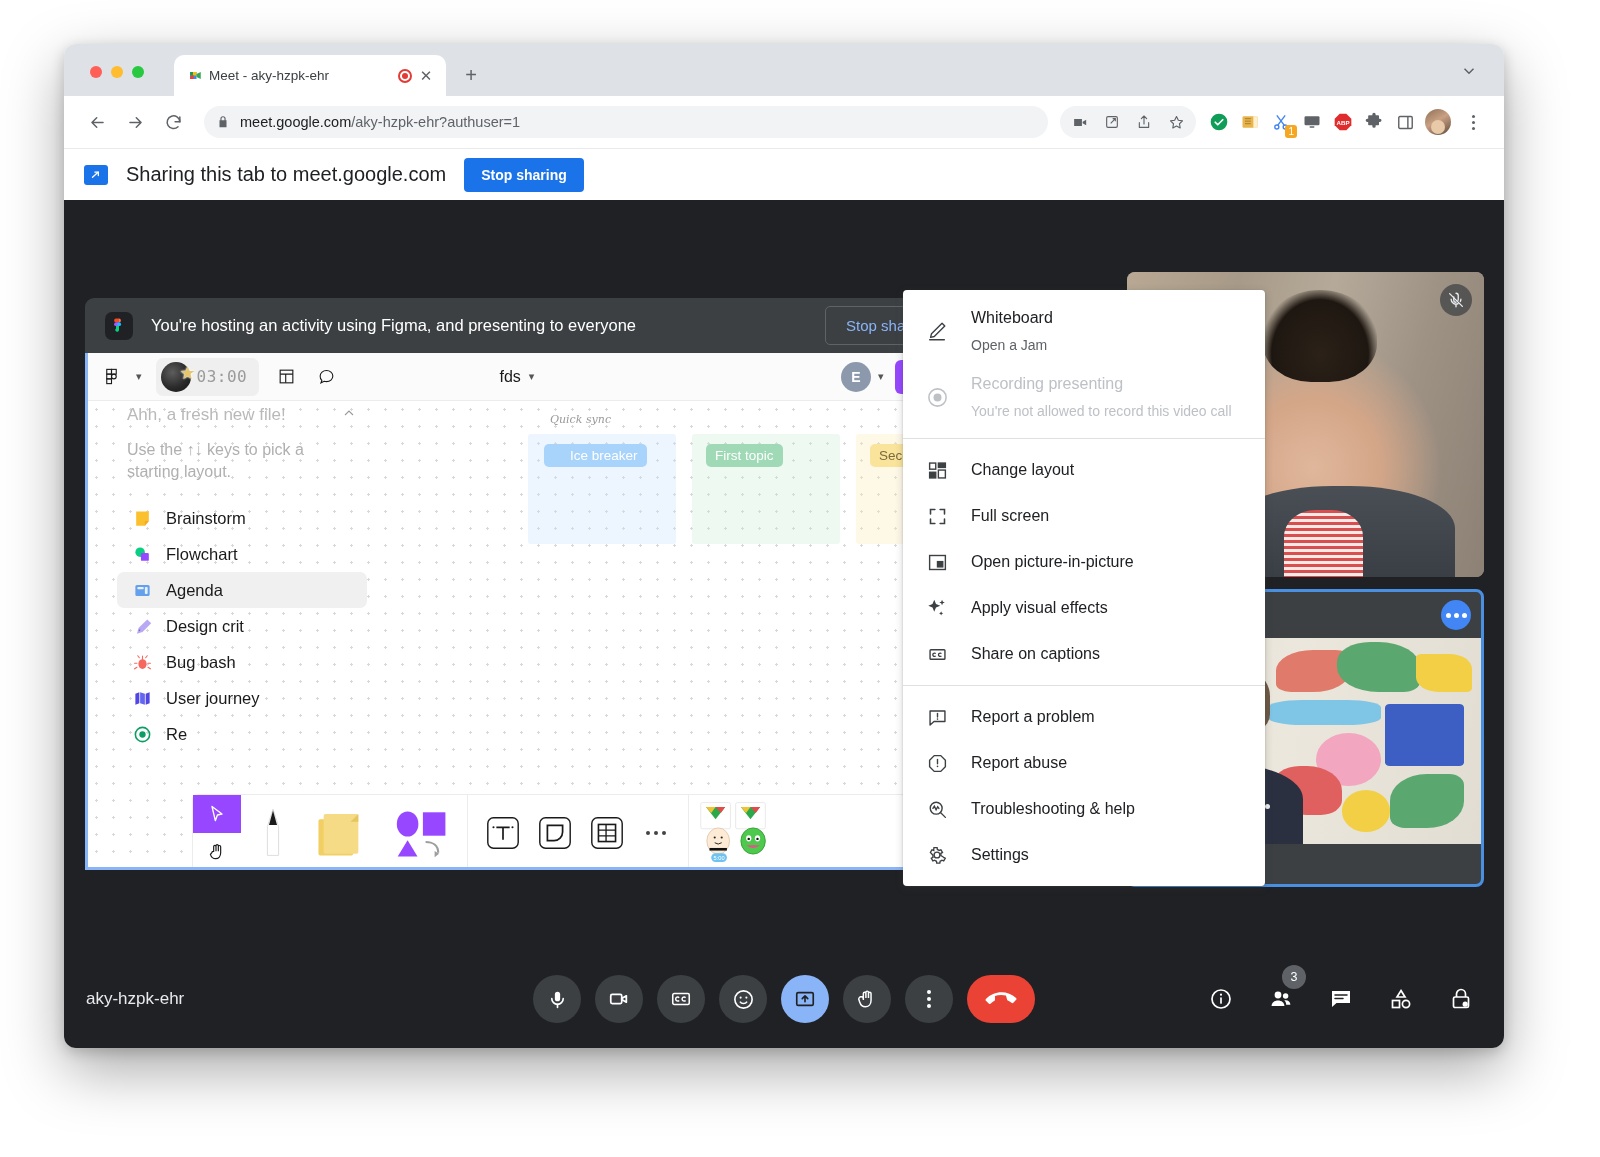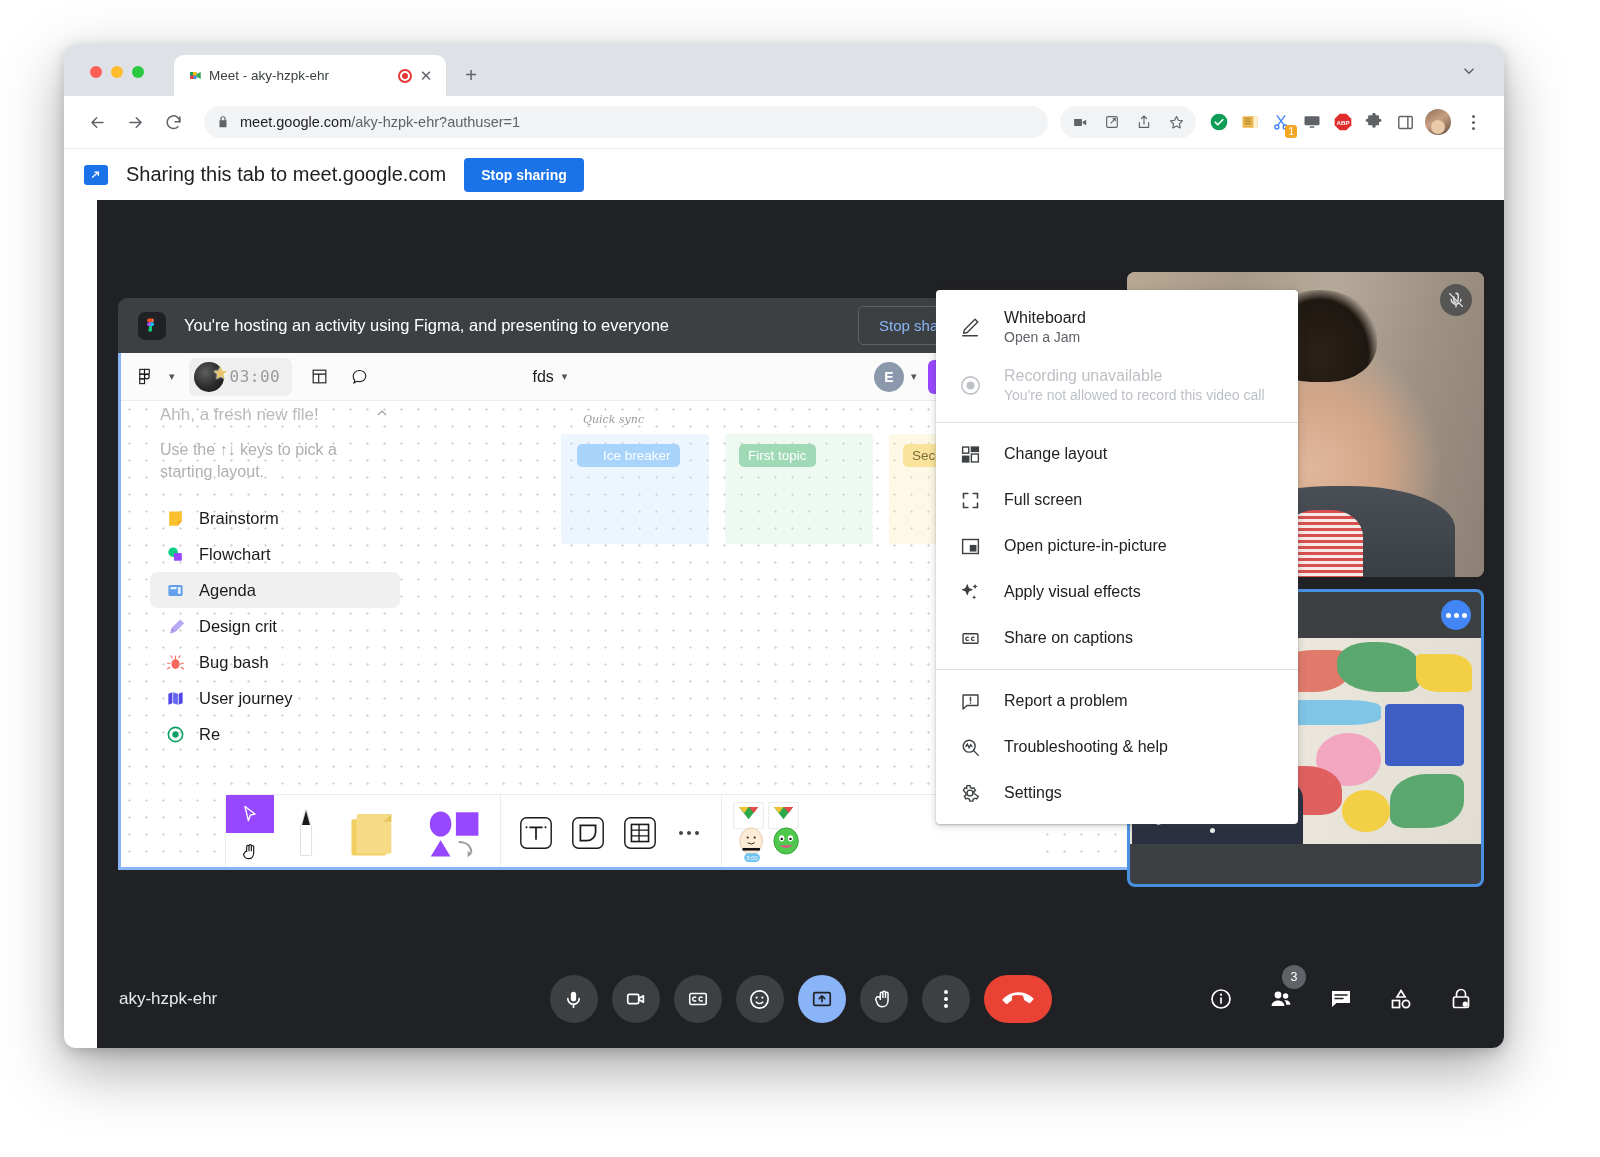--- a/index.html
+++ b/index.html
@@ -151,21 +151,20 @@
     padding: 9px 17px;
     font-family: "Liberation Sans", sans-serif;
   }
 
   
   #meet-app {
     position: relative;
     height: calc(1004px - 52px - 52px - 52px);
     background: #202124;
     overflow: hidden;
-    margin-left: 33px;
   }
 
   
   #figma-panel {
     position: absolute;
     left: 21px; top: 98px;
     width: 1019px; height: 572px;
   }
   #figma-banner {
     height: 55px;
@@ -504,21 +503,21 @@
   .dd-item {
     display: flex; align-items: center;
     gap: 22px;
     padding: 11px 22px;
   }
   .dd-icon {
     width: 24px; height: 24px; flex: 0 0 auto;
     display: flex; align-items: center; justify-content: center;
     color: #3c4043;
   }
-  .dd-text { display: flex; flex-direction: column; gap: 2px; min-width: 0; }
+  .dd-text { display: flex; flex-direction: column; gap: 10px; min-width: 0; }
   .dd-label { font-size: 16px; color: #202124; white-space: nowrap; }
   .dd-sub { font-size: 14px; color: #5f6368; white-space: nowrap; }
   .dd-item.disabled .dd-label { color: #bdc1c6; }
   .dd-item.disabled .dd-sub { color: #bdc1c6; }
   .dd-item.disabled .dd-icon { color: #bdc1c6; }
   .dd-divider { height: 1px; background: #e0e0e0; margin: 8px 0; }
 </style>
 </head>
 <body>
 
@@ -1103,21 +1102,21 @@
       </div>
 
       <div class="dd-item disabled">
         <span class="dd-icon">
           <svg viewBox="0 0 24 24" width="23" height="23" fill="none" stroke="currentColor" stroke-width="1.6">
               <circle cx="12" cy="12" r="9"></circle>
               <circle cx="12" cy="12" r="4.2" fill="currentColor" stroke="none"></circle>
             </svg>
         </span>
         <span class="dd-text">
-          <span class="dd-label">Recording unavailable</span>
+          <span class="dd-label">Recording presenting</span>
           <span class="dd-sub">You're not allowed to record this video call</span>
         </span>
       </div>
 
       <div class="dd-divider"></div>
 
       <div class="dd-item">
         <span class="dd-icon">
           <svg viewBox="0 0 24 24" width="21" height="21" fill="none" stroke="currentColor" stroke-width="1.6">
               <rect x="3" y="3.5" width="7" height="7"></rect>
@@ -1187,20 +1186,32 @@
               <path d="M3.5 4.5h17v12H8l-4.5 4z"></path>
               <path d="M12 7.5v4" stroke-linecap="round"></path>
               <circle cx="12" cy="13.8" r="0.95" fill="currentColor" stroke="none"></circle>
             </svg>
         </span>
         <span class="dd-text">
           <span class="dd-label">Report a problem</span>
         </span>
       </div>
 
+      <div class="dd-item">
+        <span class="dd-icon">
+          <svg viewBox="0 0 24 24" width="21" height="21" fill="none" stroke="currentColor" stroke-width="1.6">
+              <path d="M8.3 3h7.4l5.3 5.3v7.4L15.7 21H8.3L3 15.7V8.3z"></path>
+              <path d="M12 7.3v5" stroke-linecap="round"></path>
+              <circle cx="12" cy="15.3" r="0.95" fill="currentColor" stroke="none"></circle>
+            </svg>
+        </span>
+        <span class="dd-text">
+          <span class="dd-label">Report abuse</span>
+        </span>
+      </div>
 
       <div class="dd-item">
         <span class="dd-icon">
           <svg viewBox="0 0 24 24" width="21" height="21" fill="none" stroke="currentColor" stroke-width="1.6" stroke-linecap="round">
               <circle cx="10.5" cy="10.5" r="6.8"></circle>
               <path d="M15.4 15.4L21 21"></path>
               <path d="M6.8 10.7l1.6-2.4 2 4 1.8-3.4 1.4 1.9"></path>
             </svg>
         </span>
         <span class="dd-text">

